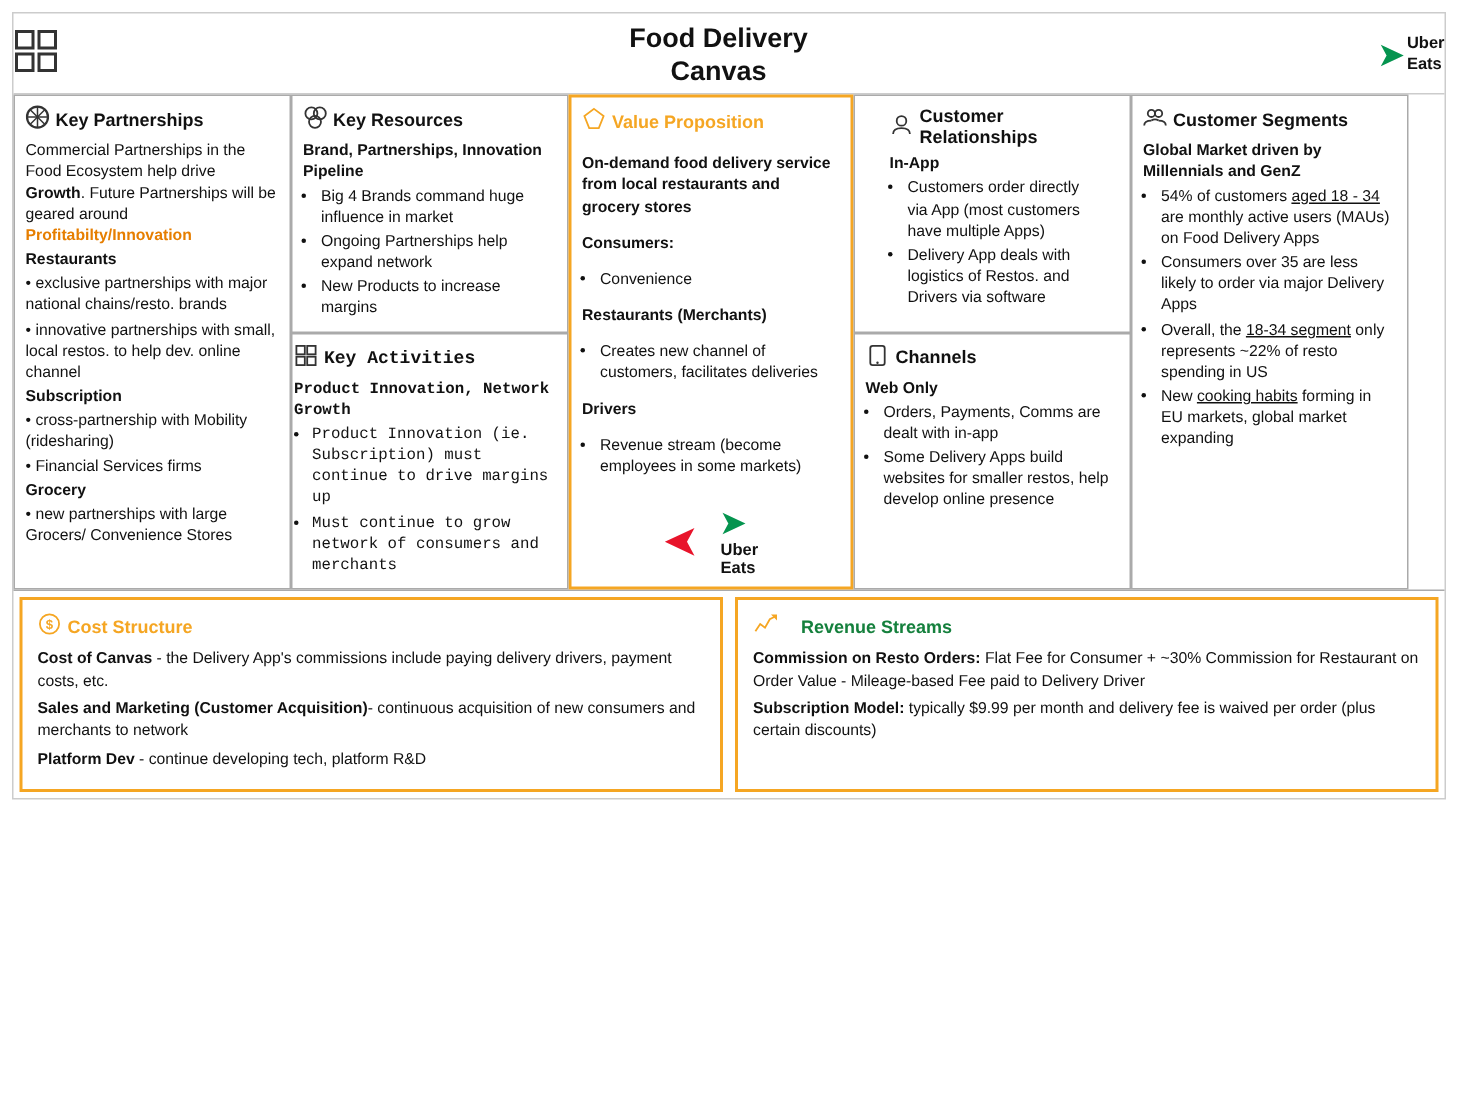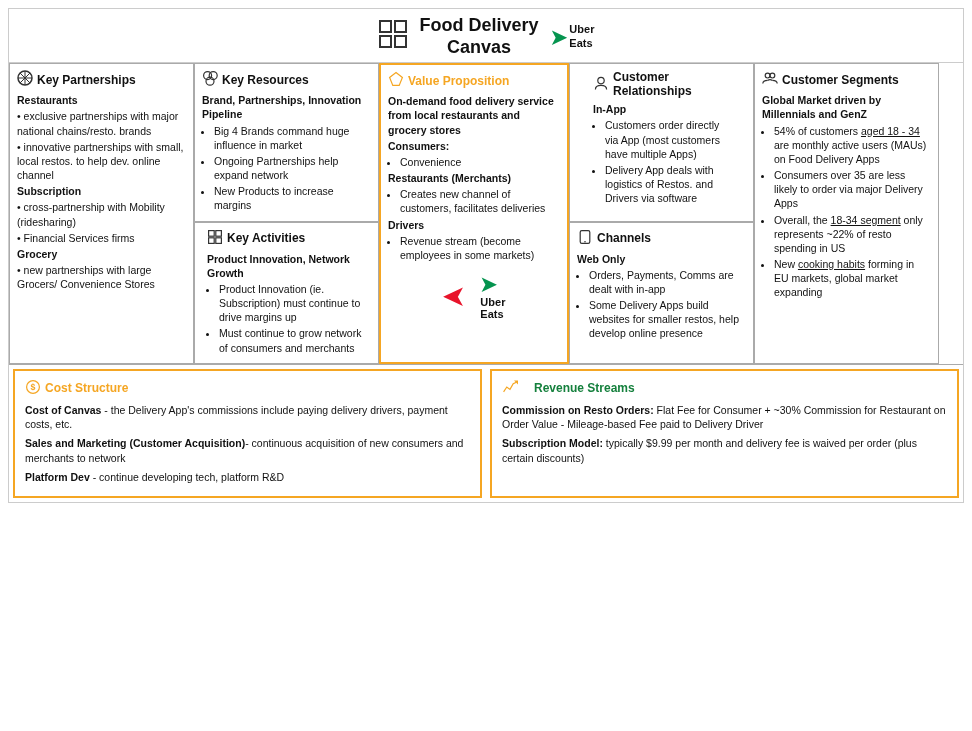--- a/index.html
+++ b/index.html
@@ -13,21 +13,21 @@
       color: #111;
     }
     .canvas-wrapper {
       border: 1px solid #ccc;
       background: #fff;
     }
     
     .header {
       display: flex;
       align-items: center;
-      justify-content: center;
+      justify-content: space-between;
       gap: 12px;
       padding: 6px 0 4px 0;
       border-bottom: 1px solid #ccc;
     }
     .header-title {
       font-size: 18px;
       font-weight: bold;
       text-align: center;
       line-height: 1.2;
     }
@@ -75,20 +75,21 @@
       margin-bottom: 2px;
     }
     .cell ul {
       padding-left: 12px;
     }
     .cell li {
       margin-bottom: 2px;
     }
     .orange-border {
       border: 2px solid #f5a623 !important;
+      justify-content: space-between;
     }
     .orange-title {
       color: #f5a623;
     }
     .bold-orange {
       color: #e67e00;
       font-weight: bold;
     }
     .bold-text {
       font-weight: bold;
@@ -138,21 +139,22 @@
       grid-row: 1 / 2;
       grid-column: 2 / 3;
       border: 1px solid #aaa;
       padding: 6px 7px;
     }
     
     .key-act-cell {
       grid-row: 2 / 3;
       grid-column: 2 / 3;
       border: 1px solid #aaa;
-      padding: 6px 12px;
+      padding: 6px 1px;
+      font-family: Liberation Mono, monospace;
     }
     
     .bottom-grid {
       display: grid;
       grid-template-columns: 1fr 1fr;
     }
     .bottom-cell {
       border: 2px solid #f5a623;
       padding: 8px 10px;
       margin: 4px;
@@ -214,20 +216,21 @@
           <svg width="16" height="16" viewBox="0 0 16 16">
               <circle cx="8" cy="8" r="7" fill="none" stroke="#333" stroke-width="1.5"></circle>
               <line x1="8" y1="1" x2="8" y2="15" stroke="#333" stroke-width="1"></line>
               <line x1="1" y1="8" x2="15" y2="8" stroke="#333" stroke-width="1"></line>
               <line x1="3" y1="3" x2="13" y2="13" stroke="#333" stroke-width="1"></line>
               <line x1="13" y1="3" x2="3" y2="13" stroke="#333" stroke-width="1"></line>
             </svg>
         </span>
         <span>Key Partnerships</span>
       </div>
+      <p>Commercial Partnerships in the Food Ecosystem help drive <span class="bold-text">Growth</span>. Future Partnerships will be geared around <span class="bold-orange">Profitabilty/Innovation</span></p>
       <p class="bold-text">Restaurants</p>
       <p>• exclusive partnerships with major national chains/resto. brands</p>
       <p>• innovative partnerships with small, local restos. to help dev. online channel</p>
       <p class="bold-text">Subscription</p>
       <p>• cross-partnership with Mobility (ridesharing)</p>
       <p>• Financial Services firms</p>
       <p class="bold-text">Grocery</p>
       <p>• new partnerships with large Grocers/ Convenience Stores</p>
     </div>
 

